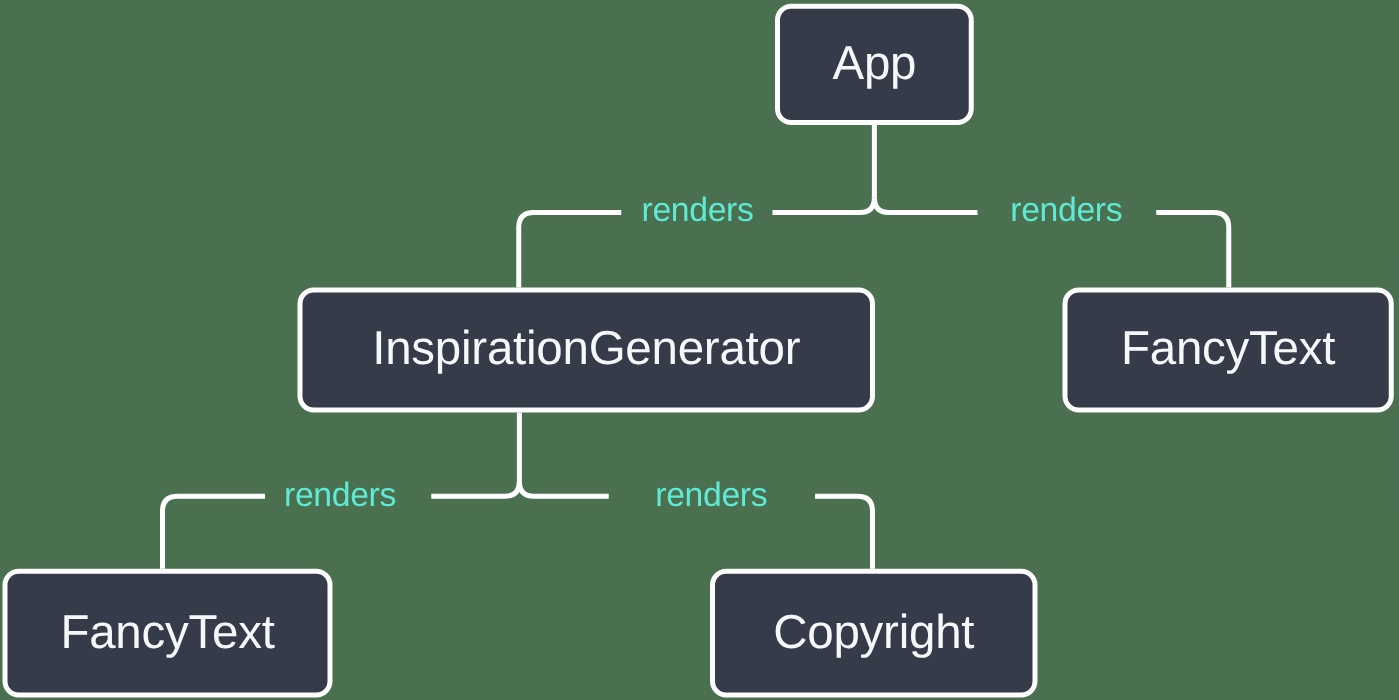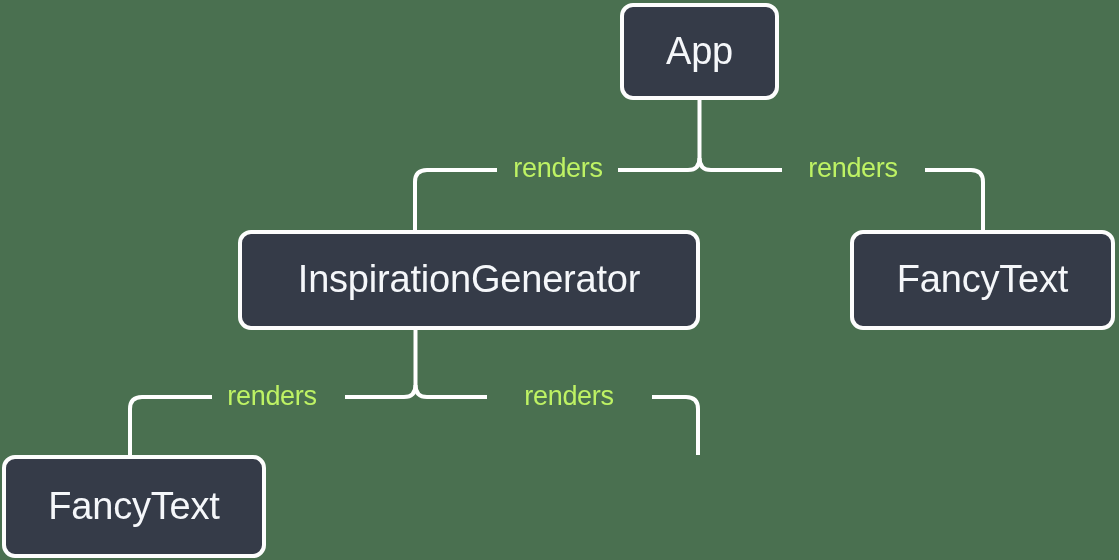--- a/index.html
+++ b/index.html
@@ -42,21 +42,21 @@
     white-space: nowrap;
     z-index: 2;
   }
   .node-label {
     display: block;
     line-height: 1;
     padding-bottom: 2px;
   }
   .edge-label {
     position: absolute;
-    color: #bef264;
+    color: #5eead4;
     font-size: 27px;
     font-weight: 400;
     letter-spacing: -0.3px;
     line-height: 1;
     white-space: nowrap;
     transform: translate(-50%, -50%);
     z-index: 3;
   }
 </style>
 </head>
@@ -94,20 +94,23 @@
   </div>
 
   <div class="node" style="left:850px; top:230px; width:265px; height:100px;">
     <span class="node-label">FancyText</span>
   </div>
 
   <div class="node" style="left:2px; top:455px; width:264px; height:103px;">
     <span class="node-label">FancyText</span>
   </div>
 
+  <div class="node" style="left:568px; top:455px; width:262px; height:103px;">
+    <span class="node-label">Copyright</span>
+  </div>
 
   <div class="edge-label" style="left:558px; top:168px;">renders</div>
 
   <div class="edge-label" style="left:853px; top:168px;">renders</div>
 
   <div class="edge-label" style="left:272px; top:396px;">renders</div>
 
   <div class="edge-label" style="left:569px; top:396px;">renders</div>
 
 </div>

